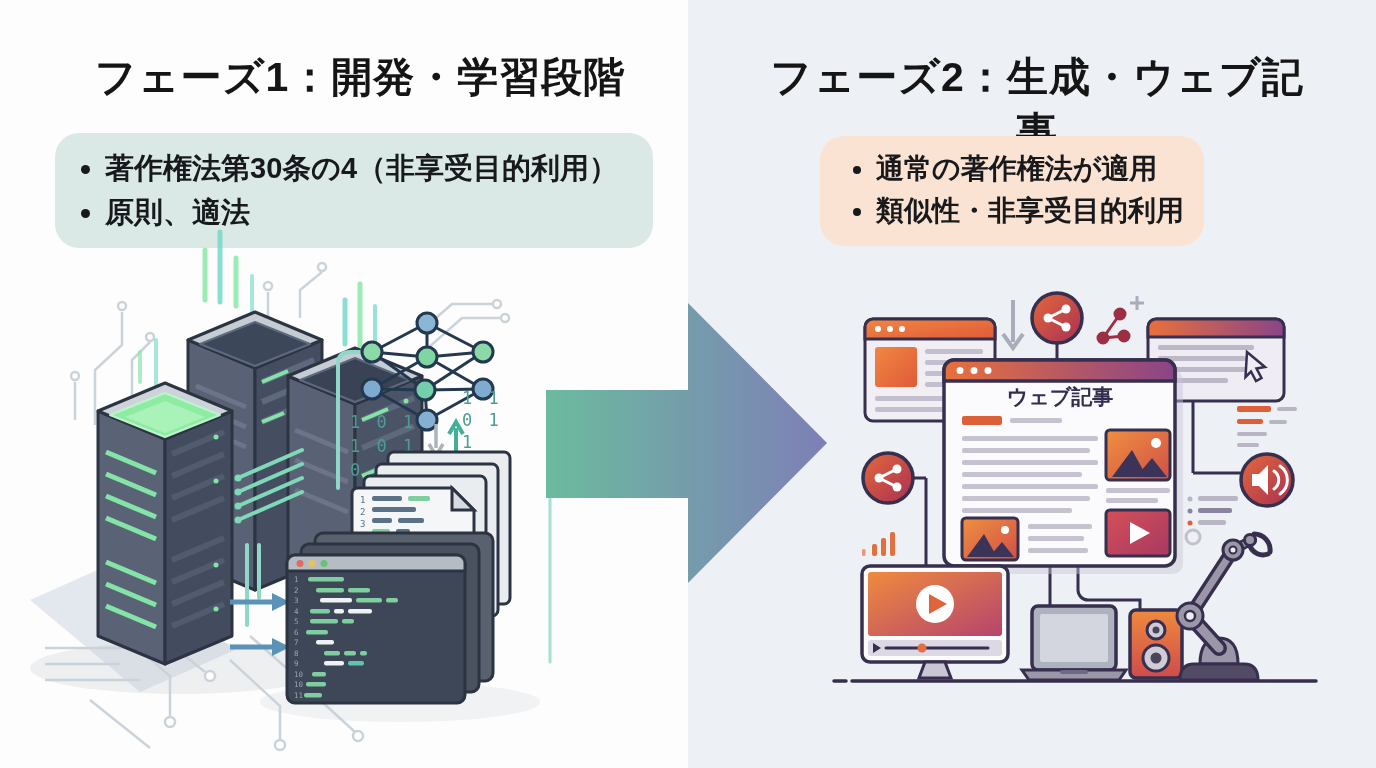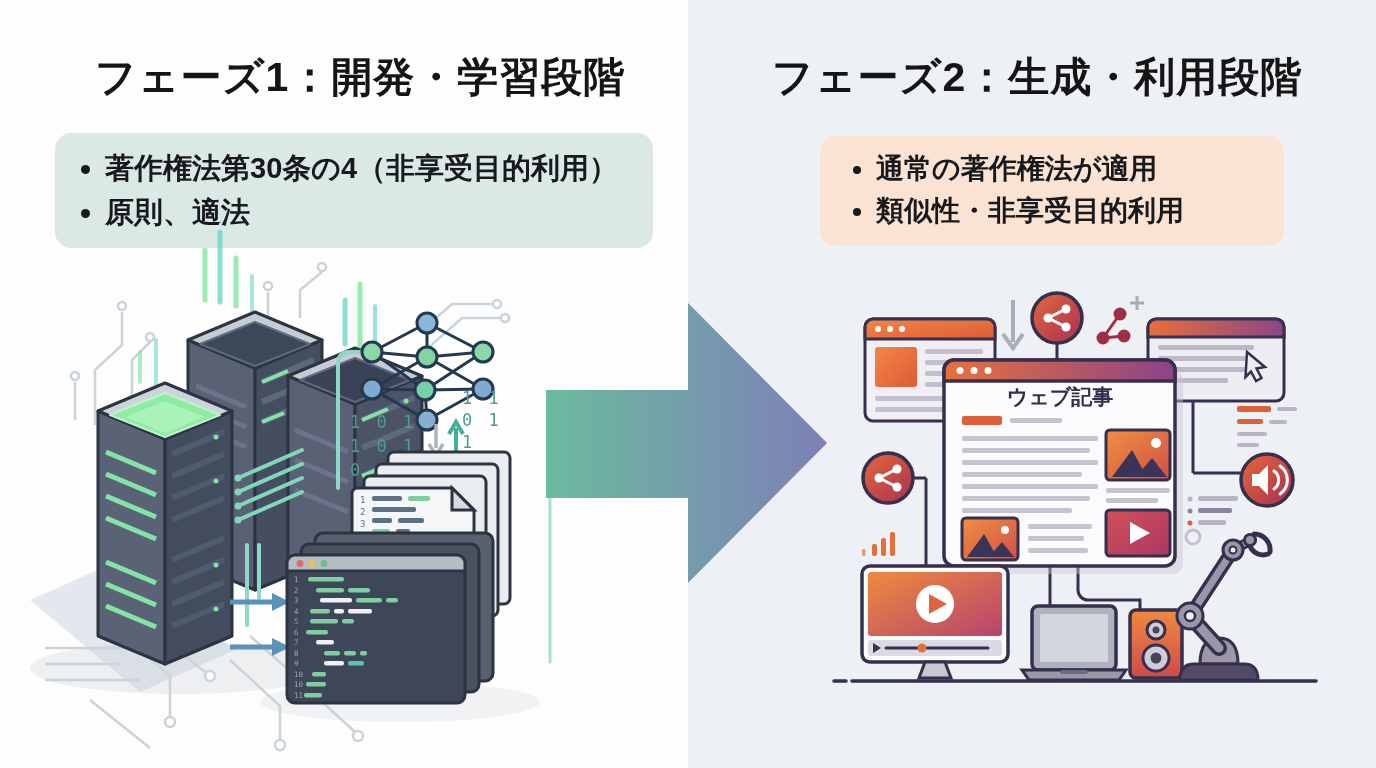--- a/index.html
+++ b/index.html
@@ -4,37 +4,37 @@
 <style>
   html,body{margin:0;padding:0;background:#e8e8e8;}
   .stage{position:relative;width:1376px;height:768px;overflow:hidden;margin:0 auto;
          background:linear-gradient(90deg,#fdfdfd 0 50%,#edf0f5 50% 100%);
          font-family:"Liberation Sans","DejaVu Sans",sans-serif;}
   .art{position:absolute;left:0;top:0;pointer-events:none;}
   h1.phase-title{position:absolute;margin:0;font-size:41px;font-weight:800;
          color:#151515;text-align:center;letter-spacing:1px;}
   .t1{left:40px;top:50px;width:640px;}
   .t2{left:752px;top:50px;width:570px;}
-  .info-box{position:absolute;border-radius:16px;box-sizing:border-box;}
+  .info-box{position:absolute;border-radius:24px;box-sizing:border-box;}
   .box1{left:55px;top:133px;width:598px;height:115px;background:#dbe9e6;padding:13px 10px 0 24px;}
-  .box2{left:820px;top:136px;width:464px;height:110px;background:#fae3d2;padding:12px 8px 0 30px;}
+  .box2{left:820px;top:136px;width:384px;height:110px;background:#fae3d2;padding:12px 8px 0 30px;}
   .info-box ul{margin:0;padding:0 0 0 26px;list-style:disc;}
   .info-box li{font-weight:700;color:#17191c;}
   .box1 li{font-size:29px;line-height:44px;}
   .box2 li{font-size:28px;line-height:42px;}
   svg text{font-family:"DejaVu Sans Mono","Liberation Mono",monospace;}
   svg text.jp{font-family:"Liberation Sans","DejaVu Sans",sans-serif;}
 </style>
 </head>
 <body>
 
 <div class="stage">
 
   <h1 class="phase-title t1">フェーズ1：開発・学習段階</h1>
-  <h1 class="phase-title t2">フェーズ2：生成・利用段階</h1>
+  <h1 class="phase-title t2">フェーズ2：生成・ウェブ記事</h1>
 
   <div class="info-box box1">
     <ul>
 
     <li>著作権法第30条の4（非享受目的利用）</li>
         <li>原則、適法</li>
       </ul>
   </div>
   <div class="info-box box2">
     <ul>

